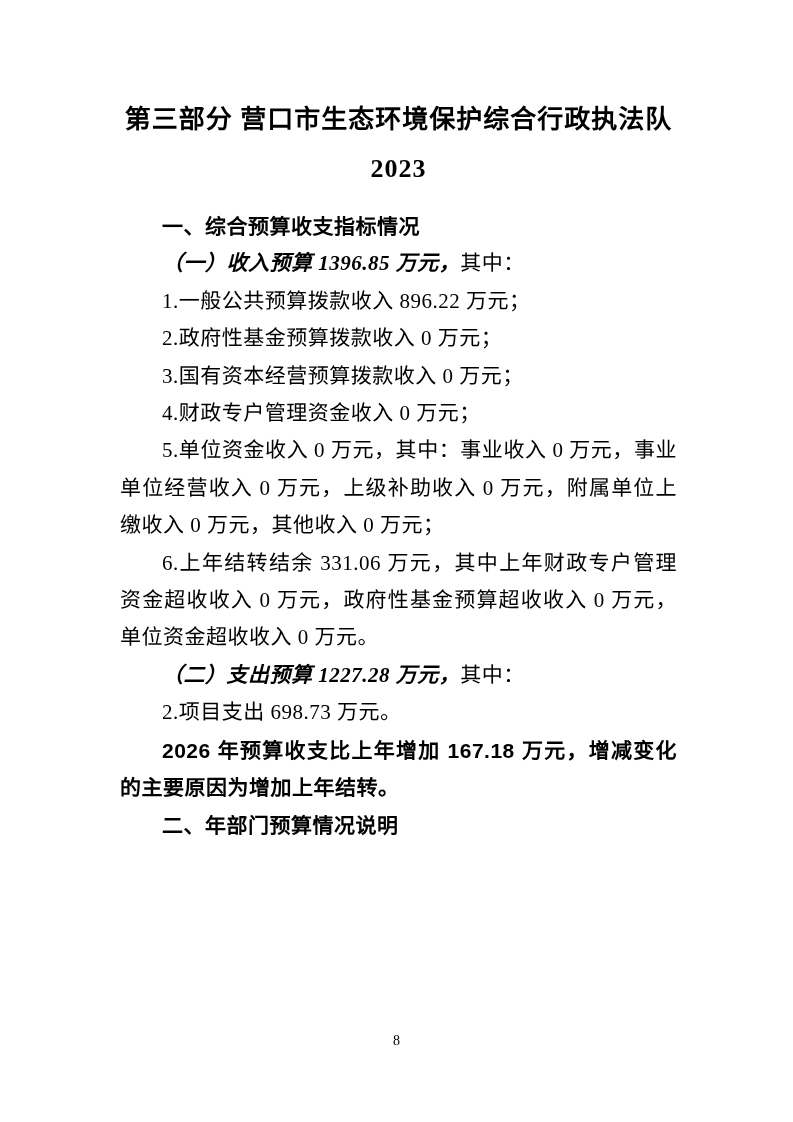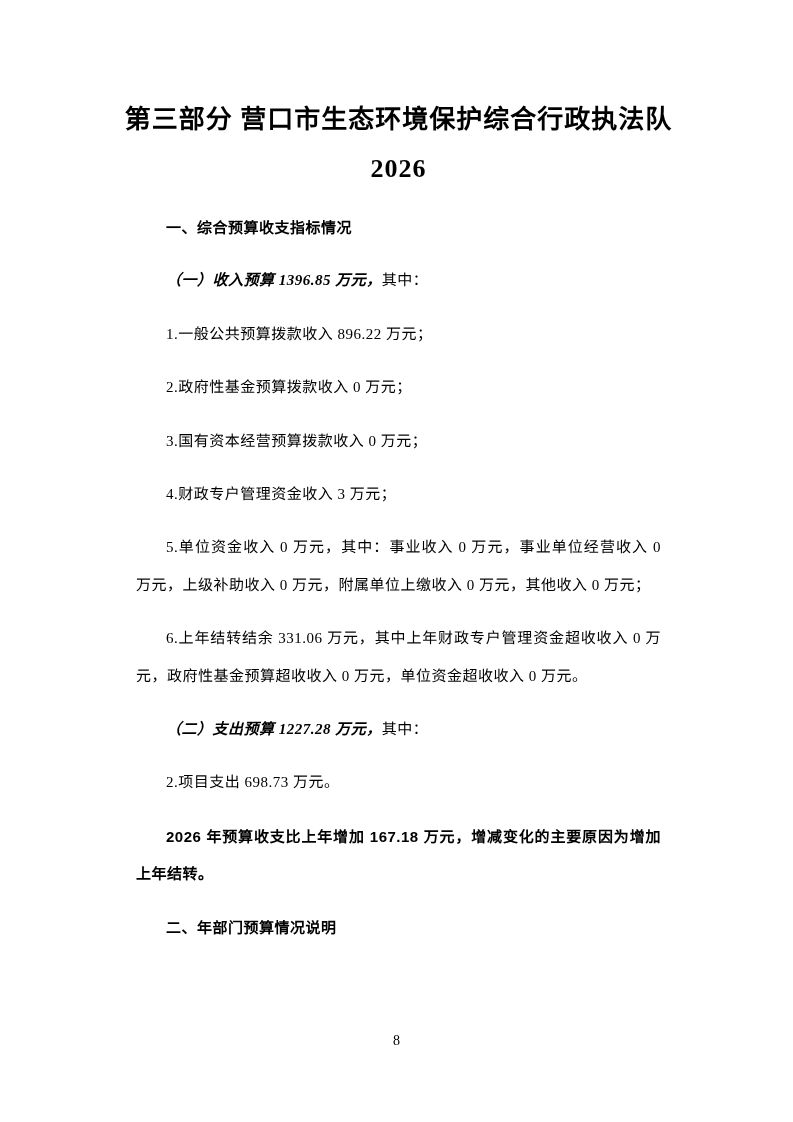--- a/index.html
+++ b/index.html
@@ -26,22 +26,22 @@
     margin: 0 0 15px 0;
     font-family: "Liberation Serif", "DejaVu Serif", serif;
     font-weight: 700;
     font-size: 26px;
     line-height: 49px;
     text-align: center;
     letter-spacing: 1px;
   }
   .title-line { display: block; }
   p.line {
-    margin: 16px;
-    font-size: 15px;
+    margin: 0;
+    font-size: 21px;
     line-height: 37.4px;
     text-indent: 2em;
     text-align: justify;
     letter-spacing: 0.5px;
     font-family: "Liberation Serif", "DejaVu Serif", serif;
   }
   p.hei {
     font-family: "Liberation Sans", "DejaVu Sans", sans-serif;
     font-weight: 700;
     text-align: left;
@@ -68,31 +68,31 @@
     font-family: "Liberation Serif", "DejaVu Serif", serif;
   }
 </style>
 </head>
 <body>
 
 <div class="page">
   <div class="content">
 
     <h1 class="doc-title">
-      <span class="title-line">第三部分 营口市生态环境保护综合行政执法队 2026</span>
+      <span class="title-line">第三部分 营口市生态环境保护综合行政执法队 2023</span>
     </h1>
 
     <p class="line hei">一、综合预算收支指标情况</p>
 
     <p class="line sub"><span class="bold-seg">（一）收入预算 1396.85 万元，</span><span class="rest-seg">其中：</span></p>
 
     <p class="line">1.一般公共预算拨款收入 896.22 万元；</p>
     <p class="line">2.政府性基金预算拨款收入 0 万元；</p>
     <p class="line">3.国有资本经营预算拨款收入 0 万元；</p>
-    <p class="line">4.财政专户管理资金收入 3 万元；</p>
+    <p class="line">4.财政专户管理资金收入 0 万元；</p>
     <p class="line">5.单位资金收入 0 万元，其中：事业收入 0 万元，事业单位经营收入 0 万元，上级补助收入 0 万元，附属单位上缴收入 0 万元，其他收入 0 万元；</p>
     <p class="line">6.上年结转结余 331.06 万元，其中上年财政专户管理资金超收收入 0 万元，政府性基金预算超收收入 0 万元，单位资金超收收入 0 万元。</p>
 
     <p class="line sub"><span class="bold-seg">（二）支出预算 1227.28 万元，</span><span class="rest-seg">其中：</span></p>
 
     <p class="line">2.项目支出 698.73 万元。</p>
 
 
     <p class="line hei-para">2026 年预算收支比上年增加 167.18 万元，增减变化的主要原因为增加上年结转。</p>
 

